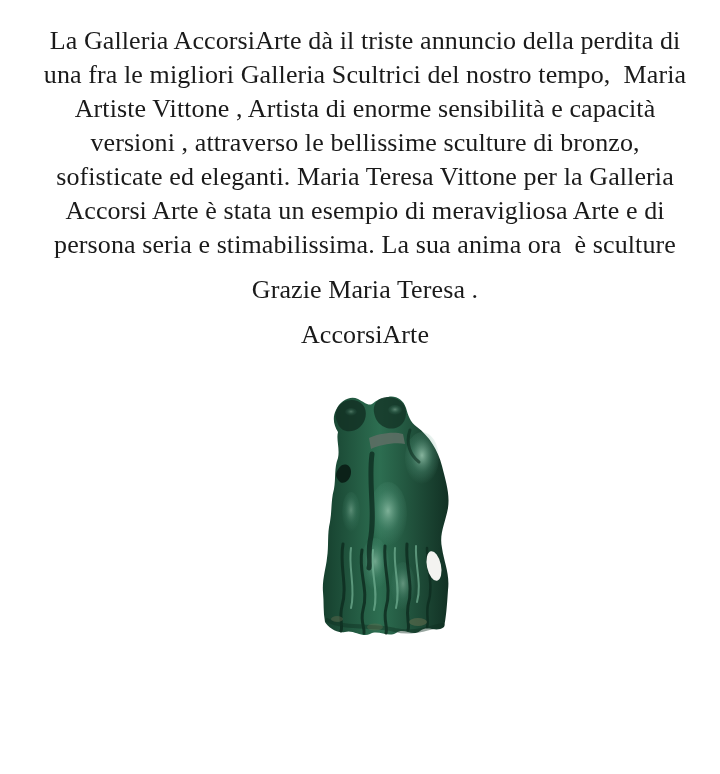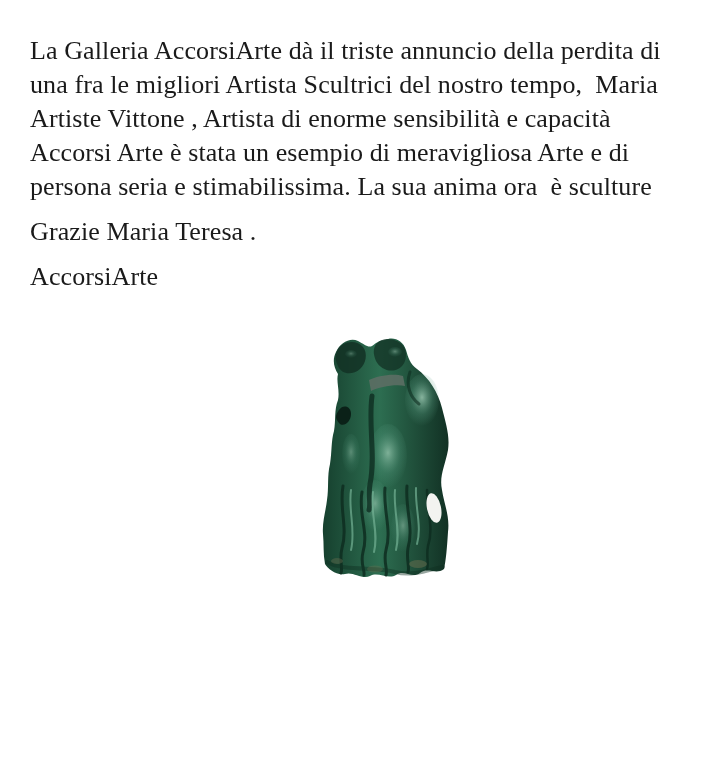--- a/index.html
+++ b/index.html
@@ -8,21 +8,22 @@
   }
   body {
     width: 720px;
     height: 774px;
     background: #ffffff;
     overflow: hidden;
     font-family: "Liberation Serif", serif;
     color: #1a1a1a;
   }
   .doc {
-    padding: 34px 20px 0 30px;
+    padding: 24px 20px 0 30px;
+    text-align: center;
   }
   .para {
     margin: 0 0 11px 0;
   }
   .para.last {
     margin-bottom: 0;
   }
   .line {
     font-size: 26px;
     line-height: 34px;
@@ -41,22 +42,24 @@
     height: 240px;
   }
 </style>
 </head>
 <body>
 
 <main class="doc">
 
   <section class="para">
     <div class="line">La Galleria AccorsiArte dà il triste annuncio della perdita di</div>
-    <div class="line">una fra le migliori Artista Scultrici del nostro tempo,  Maria</div>
+    <div class="line">una fra le migliori Galleria Scultrici del nostro tempo,  Maria</div>
     <div class="line">Artiste Vittone , Artista di enorme sensibilità e capacità</div>
+    <div class="line">versioni , attraverso le bellissime sculture di bronzo,</div>
+    <div class="line">sofisticate ed eleganti. Maria Teresa Vittone per la Galleria</div>
     <div class="line">Accorsi Arte è stata un esempio di meravigliosa Arte e di</div>
     <div class="line">persona seria e stimabilissima. La sua anima ora  è sculture</div>
   </section>
 
   <section class="para">
     <div class="line">Grazie Maria Teresa .</div>
   </section>
 
   <section class="para last">
     <div class="line">AccorsiArte</div>

